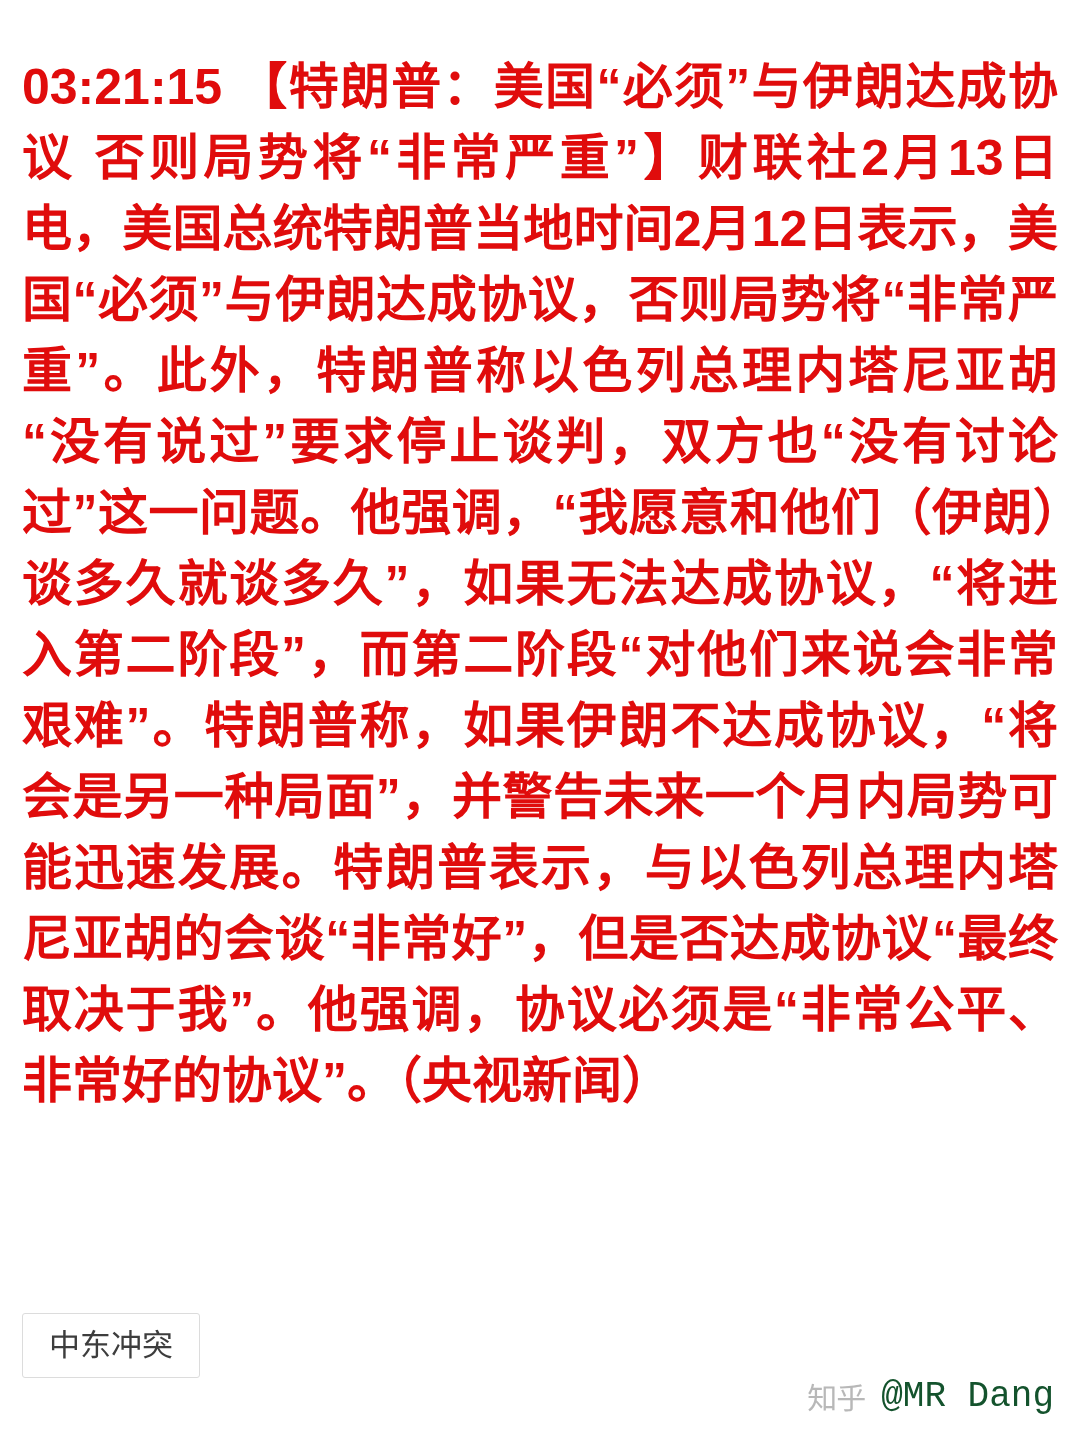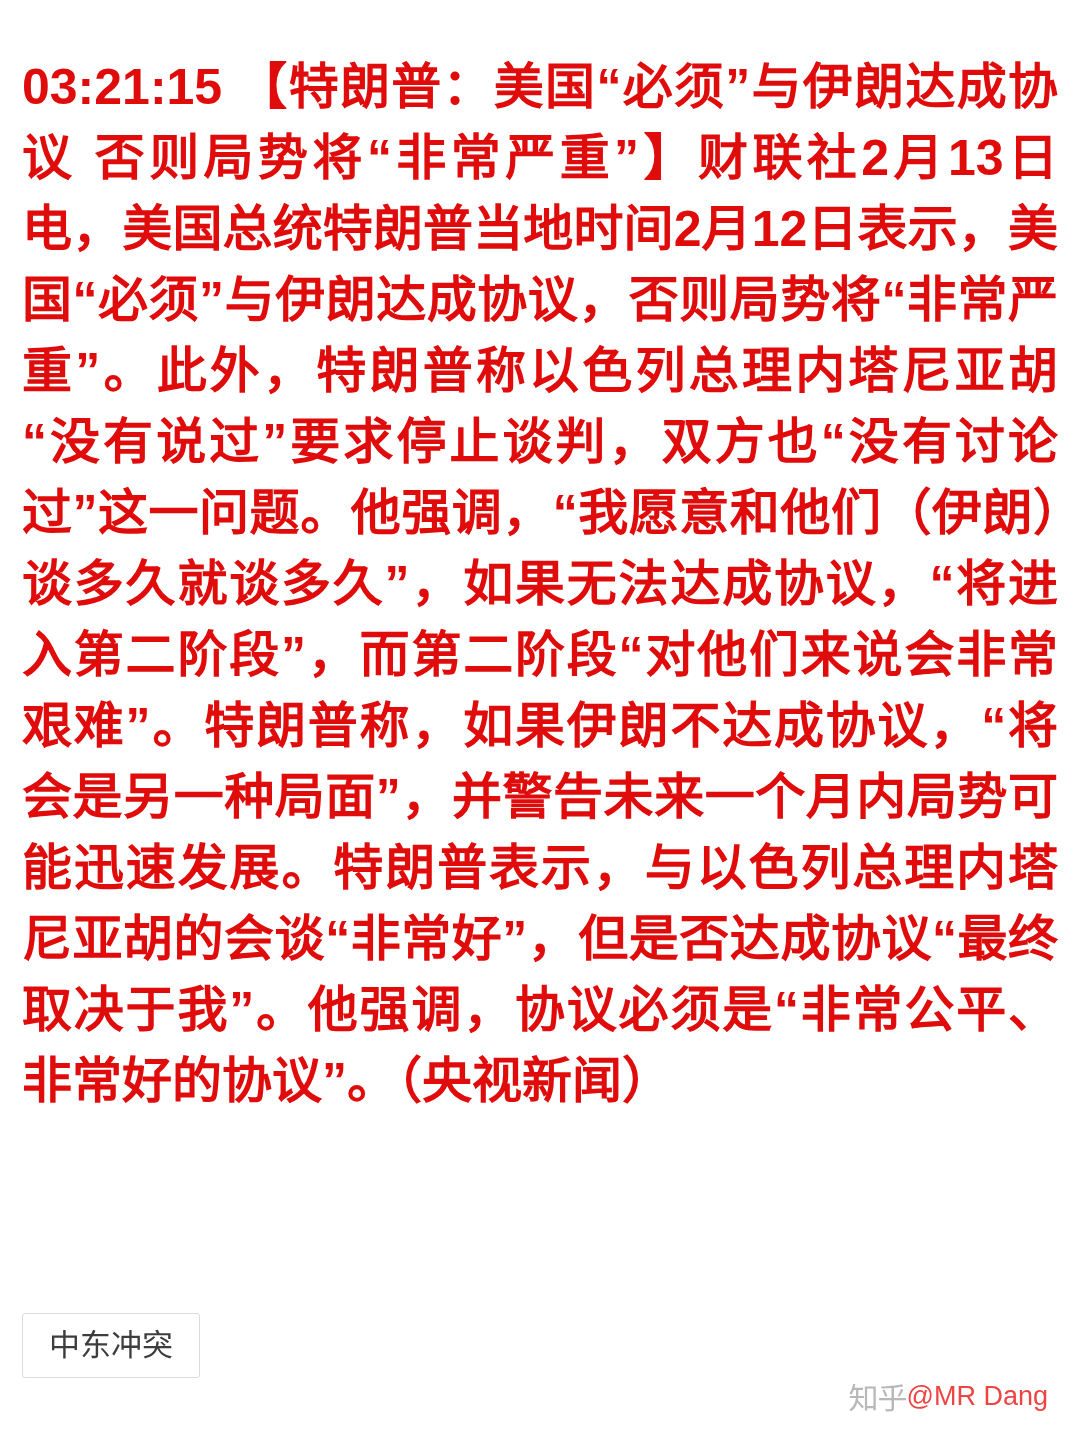--- a/index.html
+++ b/index.html
@@ -54,38 +54,38 @@
     border-radius: 3px;
     background: #ffffff;
     color: #3d3d3d;
     font-size: 31px;
     padding: 16px 26px;
     line-height: 1;
     white-space: nowrap;
   }
   .watermark {
     position: absolute;
-    right: 32px;
+    right: 26px;
     bottom: 22px;
     display: flex;
     align-items: center;
-    gap: 0;
+    gap: 16px;
     color: #b8b8b8;
     font-size: 30px;
     margin-left: 16px;
   }
   .wm-logo {
     color: #b8b8b8;
     font-size: 30px;
     letter-spacing: -1px;
   }
   .wm-user {
-    color: #ef4444;
-    font-size: 27px;
-    font-family: Liberation Sans, sans-serif;
+    color: #14532d;
+    font-size: 36px;
+    font-family: Liberation Mono, monospace;
   }
 </style>
 </head>
 <body>
 
 <div class="page">
 
   <div class="news-body">
     <span class="timestamp">03:21:15</span><span> </span><span class="headline">【特朗普：美国“必须”与伊朗达成协议 否则局势将“非常严重”】</span><span class="article-text">财联社2月13日电，美国总统特朗普当地时间2月12日表示，美国“必须”与伊朗达成协议，否则局势将“非常严重”。此外，特朗普称以色列总理内塔尼亚胡“没有说过”要求停止谈判，双方也“没有讨论过”这一问题。他强调，“我愿意和他们（伊朗）谈多久就谈多久”，如果无法达成协议，“将进入第二阶段”，而第二阶段“对他们来说会非常艰难”。特朗普称，如果伊朗不达成协议，“将会是另一种局面”，并警告未来一个月内局势可能迅速发展。特朗普表示，与以色列总理内塔尼亚胡的会谈“非常好”，但是否达成协议“最终取决于我”。他强调，协议必须是“非常公平、非常好的协议”。（央视新闻）</span>
   </div>

